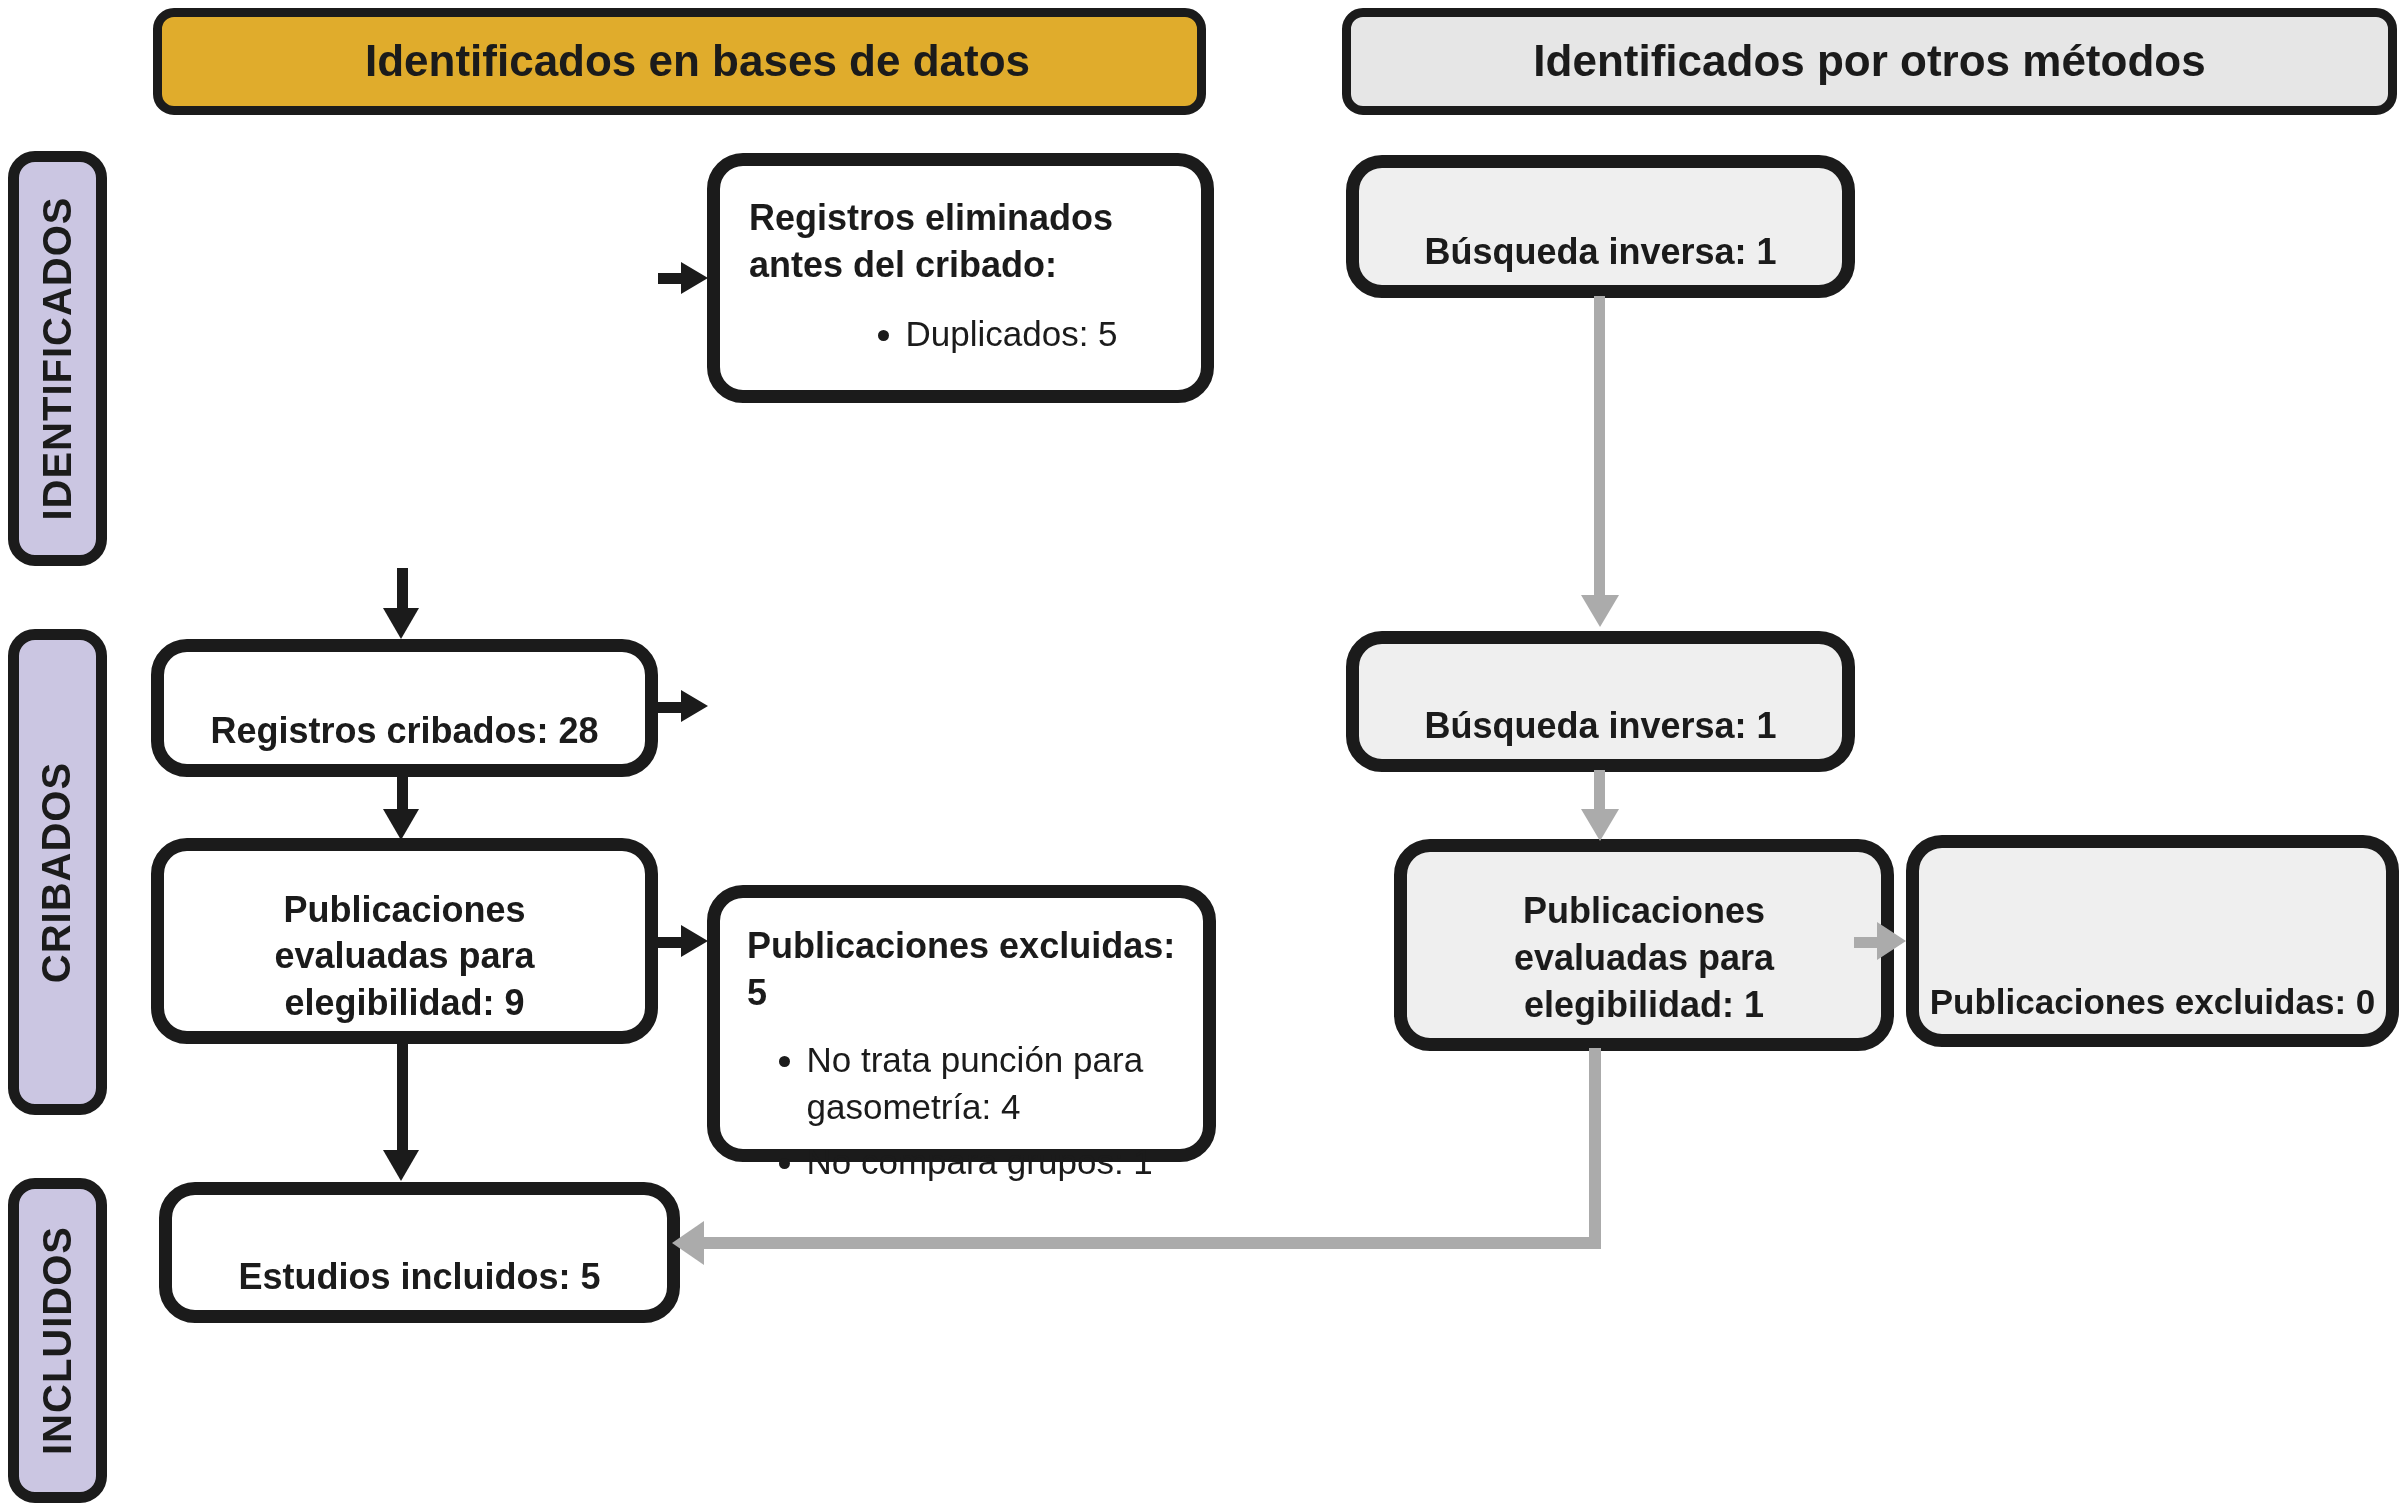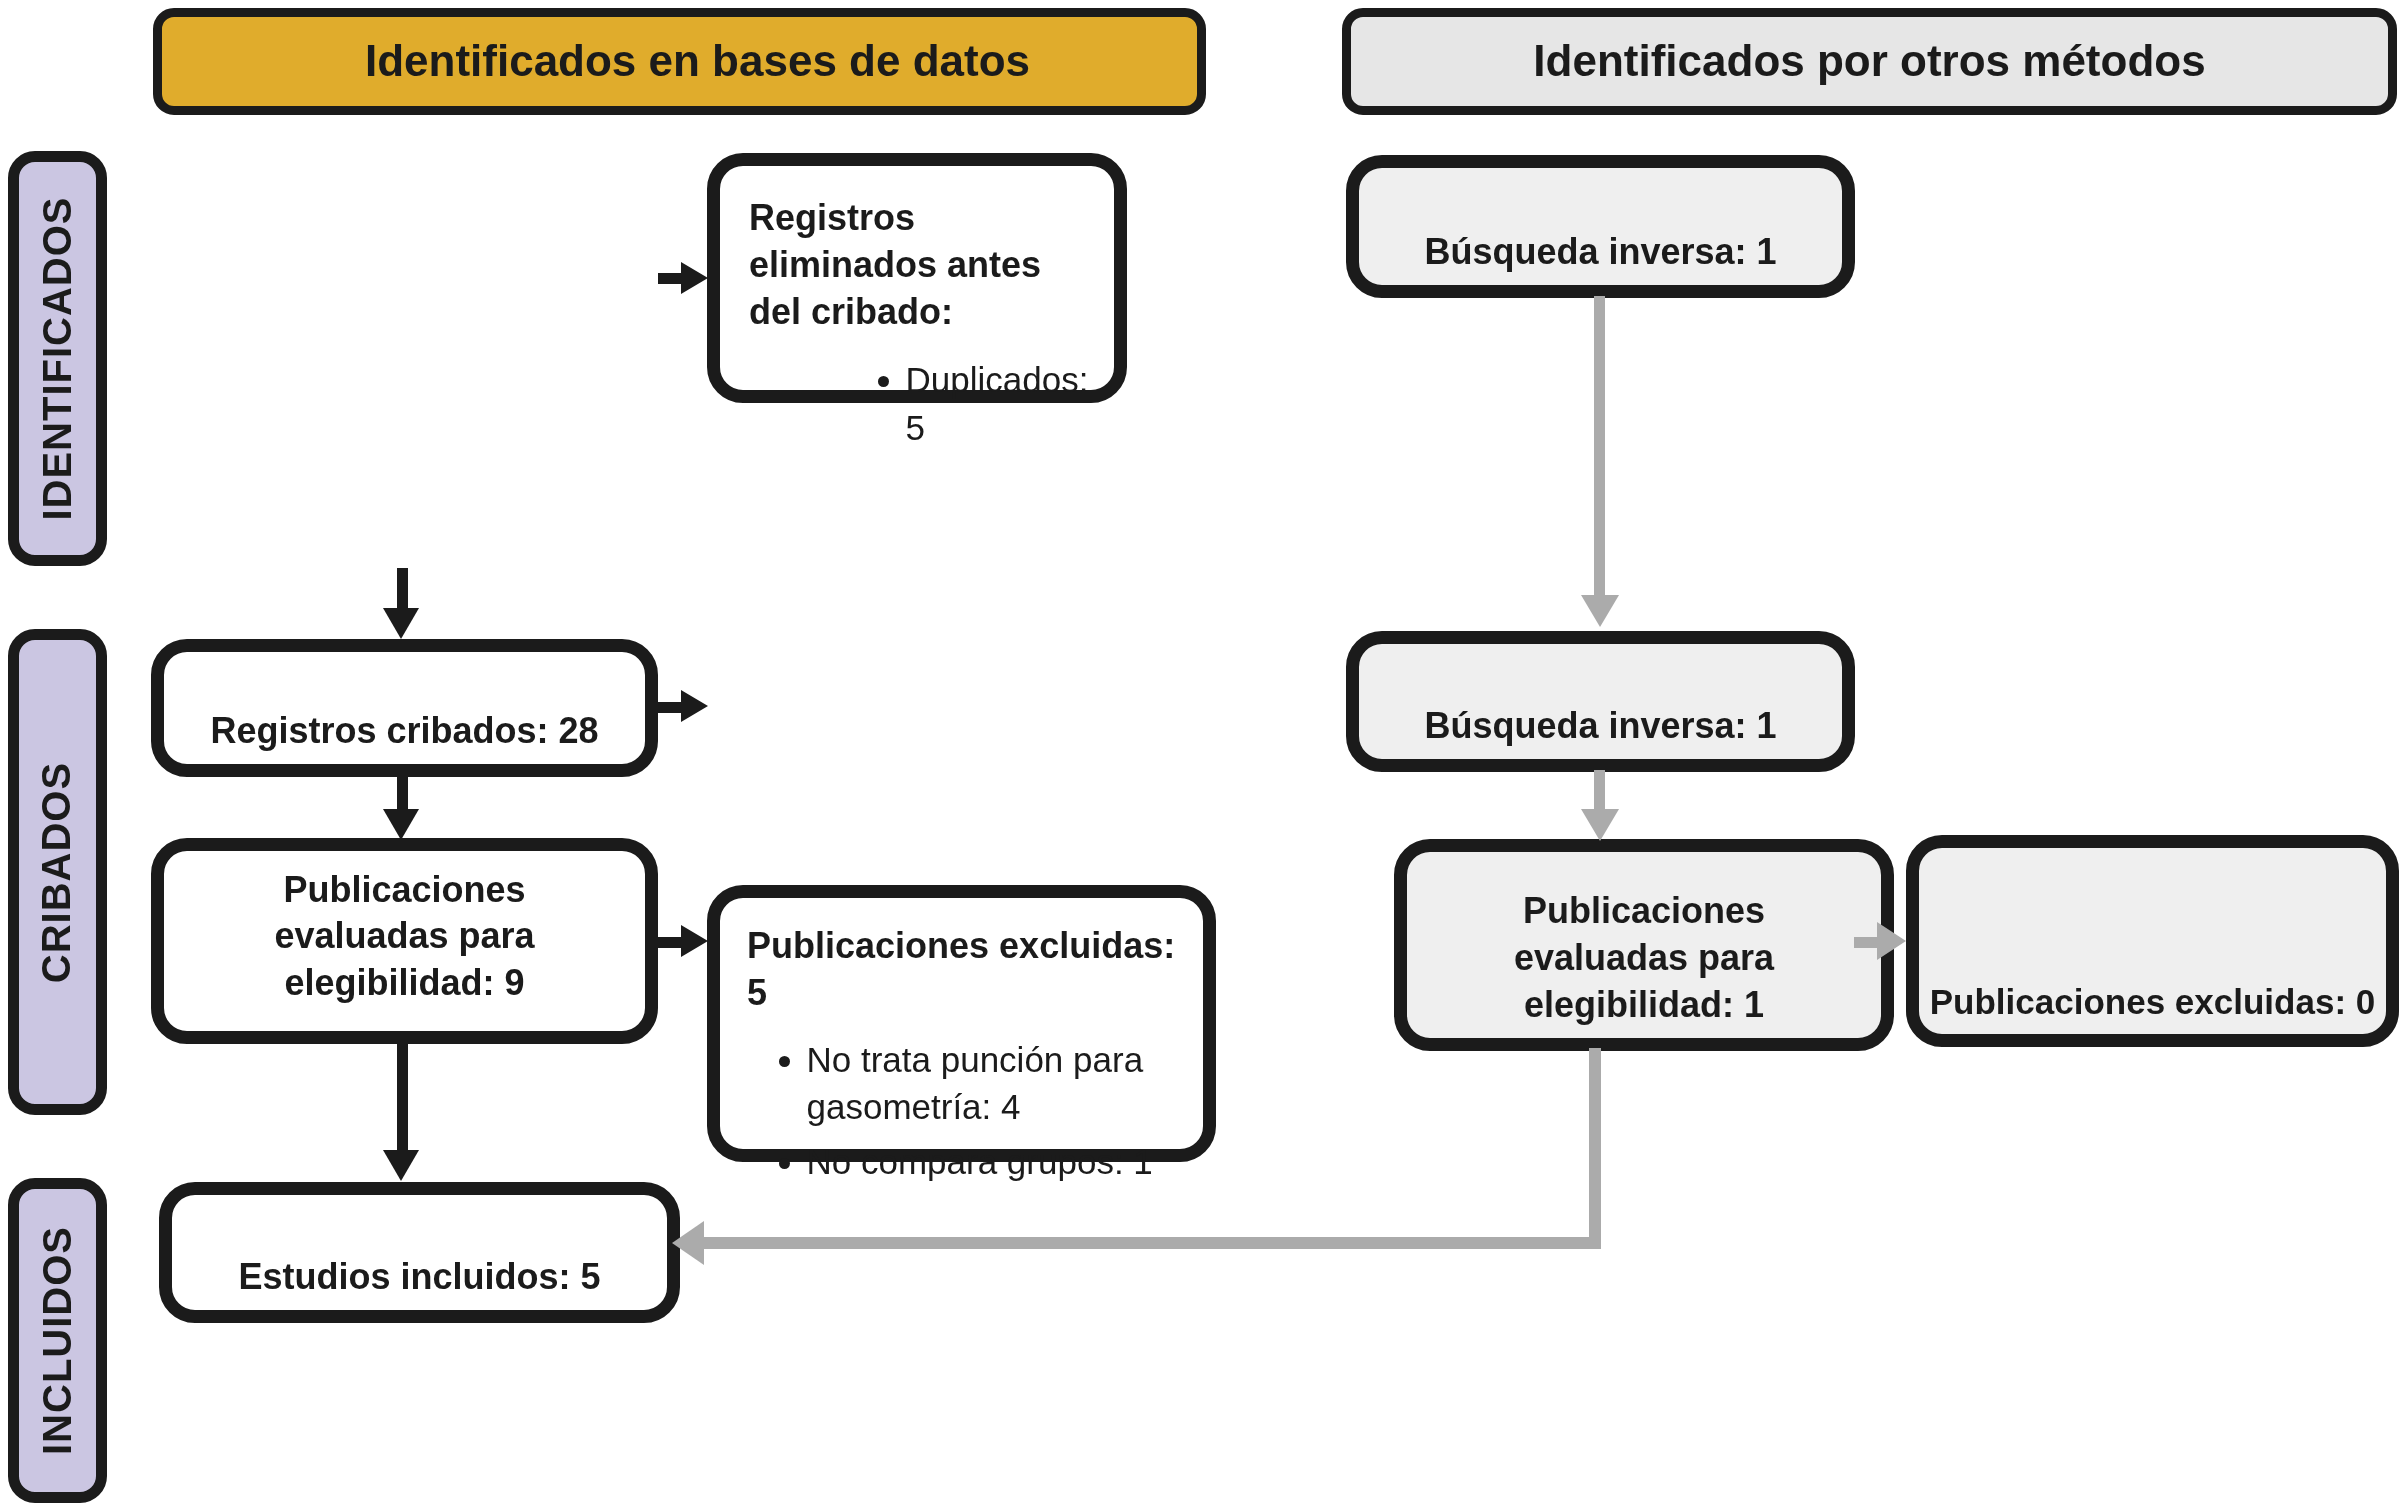--- a/index.html
+++ b/index.html
@@ -63,33 +63,33 @@
     <span>IDENTIFICADOS</span>
   </div>
   <div class="side-label" style="left:7.6px;top:629px;width:99px;height:486px;">
     <span>CRIBADOS</span>
   </div>
   <div class="side-label" style="left:7.6px;top:1178px;width:99px;height:325px;">
     <span>INCLUIDOS</span>
   </div>
 
 
-  <div class="box content" style="left:707px;top:153px;width:420px;height:250px;">
+  <div class="box content" style="left:707px;top:153px;width:507px;height:250px;">
     <div class="box-title">Registros eliminados antes del cribado:</div>
     <ul class="bullets" style="margin-left:124px;margin-top:21px;">
       <li>Duplicados: 5</li>
     </ul>
   </div>
 
   <div class="box center" style="left:151px;top:639px;width:507px;height:138px;">
     <span>Registros cribados: 28</span>
   </div>
 
 
-  <div class="box center" style="left:151px;top:838px;width:507px;height:206px;padding:24px 42px;">
+  <div class="box center" style="left:151px;top:838px;width:507px;height:206px;padding:4px 42px;">
     <span>Publicaciones evaluadas para elegibilidad: 9</span>
   </div>
 
   <div class="box content" style="left:707px;top:841px;width:509px;height:277px;padding:25px 27px;margin-top:44px;">
     <div class="box-title">Publicaciones excluidas: 5</div>
     <ul class="bullets tight" style="margin-top:19px;">
       <li>No trata punción para gasometría: 4</li>
       <li>No compara grupos: 1</li>
     </ul>
   </div>

